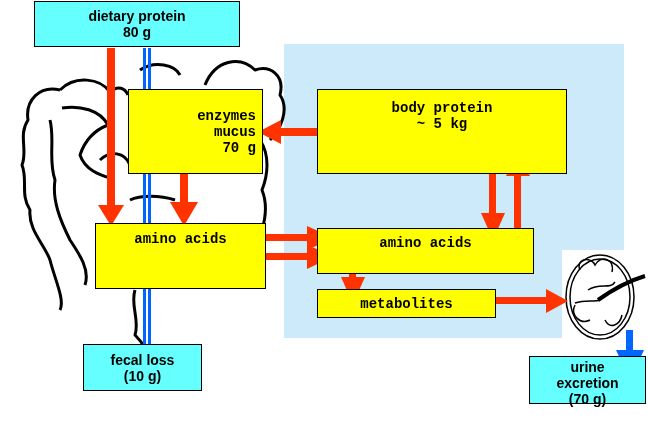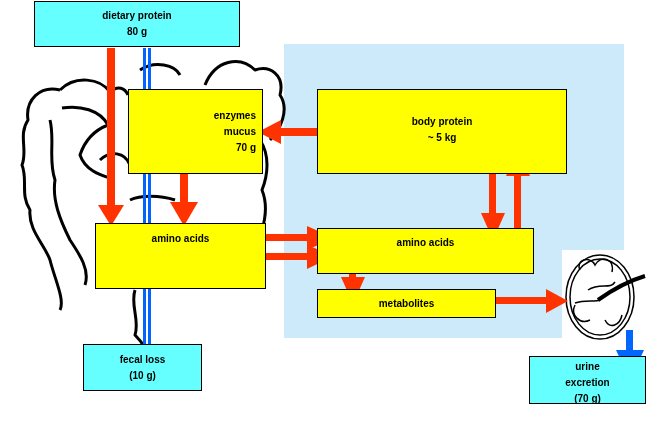--- a/index.html
+++ b/index.html
@@ -1,24 +1,24 @@
 <!DOCTYPE html>
 <html><head>
 <meta charset="utf-8">
 <style>
   html, body { margin: 0; padding: 0; background: #ffffff; }
   body { width: 648px; height: 424px; position: relative; overflow: hidden;
          font-family: "Liberation Sans", sans-serif; }
   svg { position: absolute; left: 0; top: 0; }
   .box { position: absolute; box-sizing: border-box; border: 1px solid #000;
-         font-weight: bold; font-size: 10px; line-height: 16px; color: #000;
+         font-weight: bold; font-size: 14px; line-height: 16px; color: #000;
          display: flex; flex-direction: column; justify-content: center; align-items: center;
          text-align: center; }
   .cyan { background: #66ffff; }
-  .yellow { background: #ffff00; }
+  .yellow { background: #ffff00; font-family: Liberation Mono, monospace; }
   .right { align-items: flex-end; text-align: right; padding-right: 6px; }
   .region { position: absolute; background: #cdeafa; }
 </style>
 </head>
 <body>
 
 <div class="region" style="left:284px; top:44px; width:340px; height:294px;"></div>
 
 <svg width="648" height="424">
 
@@ -94,21 +94,21 @@
 <div class="box yellow right" style="left:128px; top:89px; width:135px; height:85px;">
   <span>enzymes</span>
   <span>mucus</span>
   <span>70 g</span>
 </div>
 
 <div class="box yellow" style="left:95px; top:223px; width:171px; height:66px; justify-content:flex-start; padding-top:7px;">
   <span>amino acids</span>
 </div>
 
-<div class="box yellow" style="left:317px; top:89px; width:250px; height:85px; justify-content:flex-start; padding-top:24px;">
+<div class="box yellow" style="left:317px; top:89px; width:250px; height:85px; justify-content:flex-start; padding-top:10px;">
   <span>body protein</span>
   <span>~ 5 kg</span>
 </div>
 
 <div class="box yellow" style="left:317px; top:228px; width:217px; height:46px; justify-content:flex-start; padding-top:6px;">
   <span>amino acids</span>
 </div>
 
 <div class="box yellow" style="left:317px; top:289px; width:179px; height:29px;">
   <span>metabolites</span>

